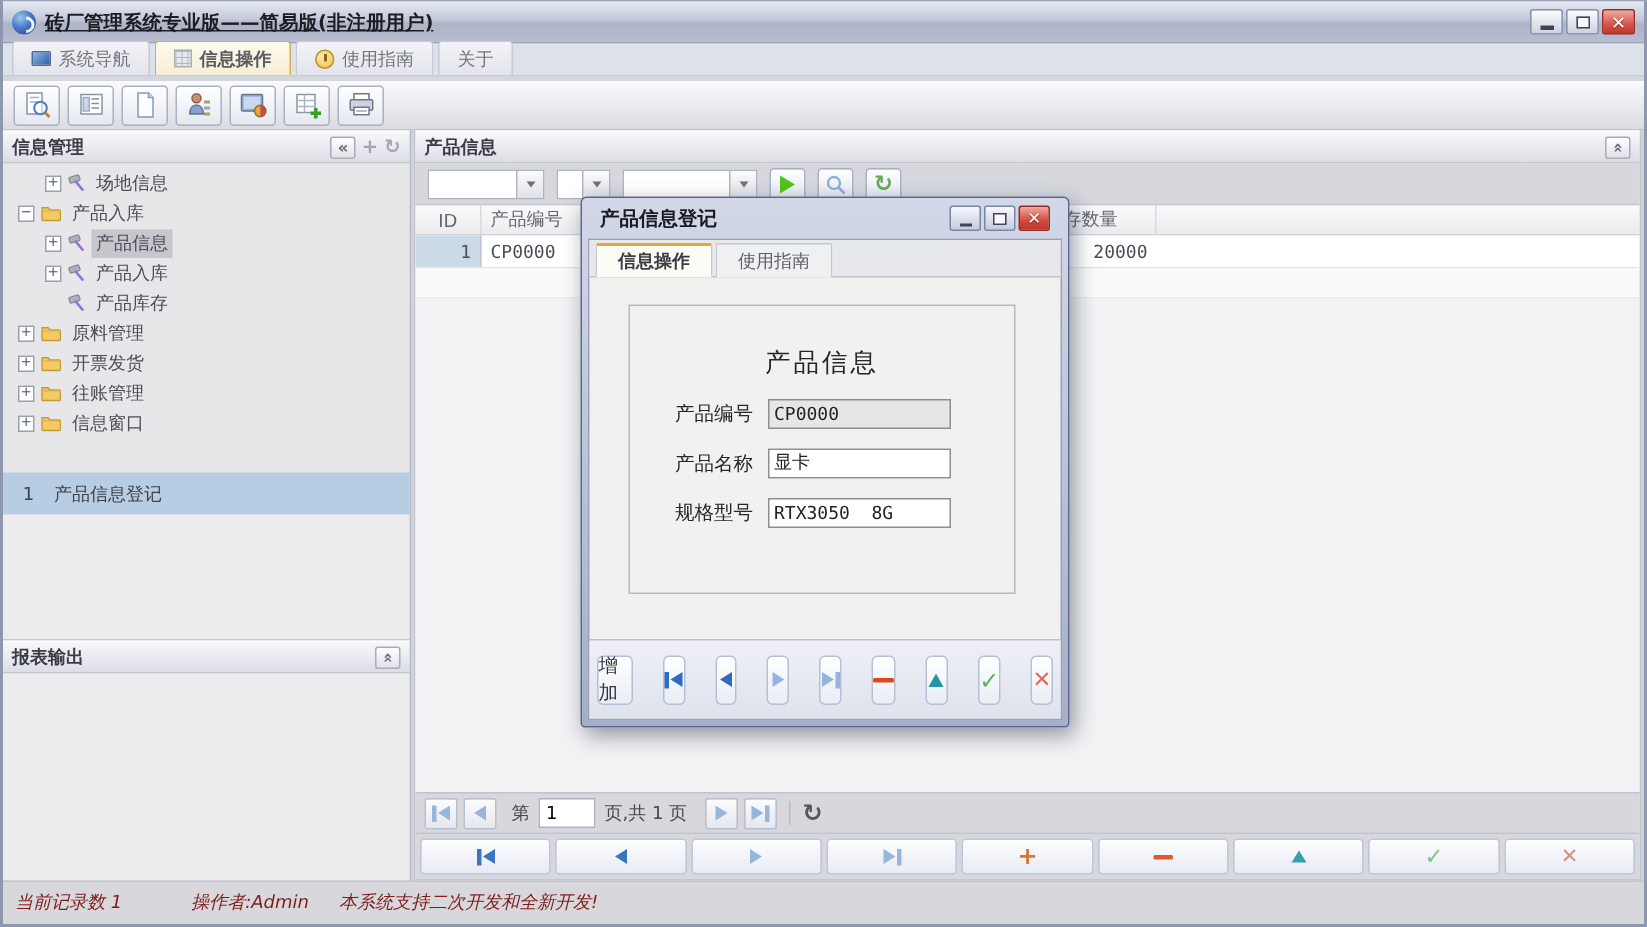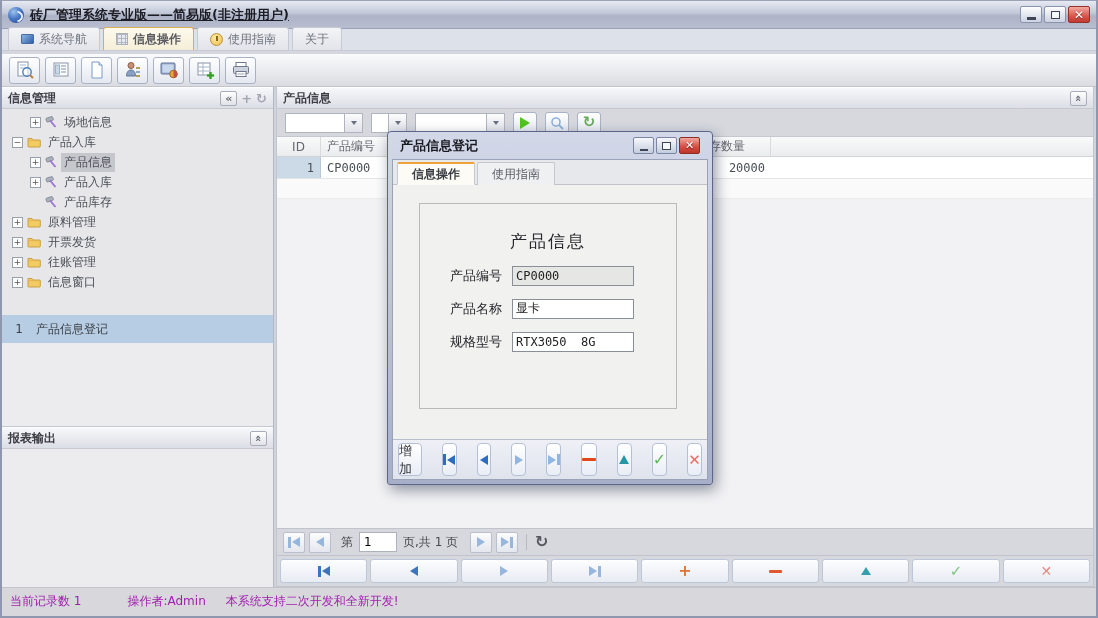--- a/index.html
+++ b/index.html
@@ -139,21 +139,21 @@
   .tri-l{ width:0; height:0; border-top:5px solid transparent; border-bottom:5px solid transparent; border-right:8px solid var(--c);}
   .tri-r{ width:0; height:0; border-top:5px solid transparent; border-bottom:5px solid transparent; border-left:8px solid var(--c);}
   .ic-plus{ color:#df7430; font-size:16px; font-weight:bold; line-height:1;}
   .ic-minus{ width:13px; height:3px; border-radius:1px; background:#e0582e;}
   .ic-up{ width:0; height:0; border-left:5px solid transparent; border-right:5px solid transparent; border-bottom:8px solid #33a0ac;}
   .ic-check{ color:#84c284; font-size:15px; font-weight:bold; line-height:1;}
   .ic-cross{ color:#e28a82; font-size:14px; font-weight:bold; line-height:1;}
 
   
   .statusbar{ position:absolute; left:0; top:586px; width:1094px; height:28px;
-    background:#d8d8dc; border-top:1px solid #c2c4cc; display:flex; align-items:center; color:#a21caf;}
+    background:#d8d8dc; border-top:1px solid #c2c4cc; display:flex; align-items:center; color:#7f1d1d;font-style:italic;}
   .statusbar span{ white-space:pre; }
 
   
   .dialog{ position:absolute; left:385px; top:130px; width:326px; height:354px; z-index:50;
     border:1px solid #5c668c; border-radius:4px 4px 3px 3px;
     background:linear-gradient(#d2d8e8,#a6aec8); padding:0 4px 4px;
     box-shadow:3px 5px 14px rgba(20,30,60,.45);}
   .dlg-titlebar{ height:27px; display:flex; align-items:center; padding:0 8px 0 8px;}
   .dlg-title{ font-weight:bold; font-size:13px; color:#191920;}
   .dlg-controls{ margin-left:auto; display:flex; gap:2px;}
@@ -175,21 +175,21 @@
     border-bottom:1px solid #fcfbf6;}
   .dlg-content{ flex:1; position:relative;}
   .groupbox{ position:absolute; left:26px; right:30px; top:18px; bottom:30px; border:1px solid #b9bab6;}
   .gb-title{ text-align:center; font-size:17px; color:#26262c; margin-top:26px; letter-spacing:2px;}
   .form-row{ display:flex; align-items:center; margin:12px 0 0 30px; height:21px;}
   .form-label{ font-size:13px; color:#26262c; width:56px; flex:none;}
   .form-input{ width:122px; height:20px; margin-left:6px; border:1px solid #8a8e96; padding:0 3px;
     font-family:"DejaVu Sans Mono","Liberation Mono",monospace; font-size:12px; background:#fff; color:#222;}
   .form-input.ro{ background:#e6e6e4; }
   .form-row:first-of-type{ margin-top:22px; }
-  .dlg-bottombar{ height:40px; flex:none; border-top:1px solid #b8becc;
+  .dlg-bottombar{ height:53px; flex:none; border-top:1px solid #b8becc;
     background:linear-gradient(#eef0f6,#dfe3ec); display:flex; align-items:center; gap:20px; padding:0 5px;}
   .dlg-navbtn{ height:33px; border:1px solid #b5c0d6; border-radius:4px;
     background:linear-gradient(#ffffff,#e9edf5); display:flex; align-items:center; justify-content:center;
     box-shadow:inset 0 1px 0 #fff;}
   .dlg-navbtn.txt{ width:50px; font-size:13px; color:#33363c;}
   .dlg-navbtn.sq{ width:30px; }
   .d-first,.d-prev{ --c:#2e6cc0; }
   .d-next,.d-last{ --c:#93b6e0; }
   .d-minus{ width:14px; height:3px; background:#e04818; border-radius:1px;}
   .d-up{ width:0;height:0;border-left:5px solid transparent;border-right:5px solid transparent;border-bottom:9px solid #2596a4;}

